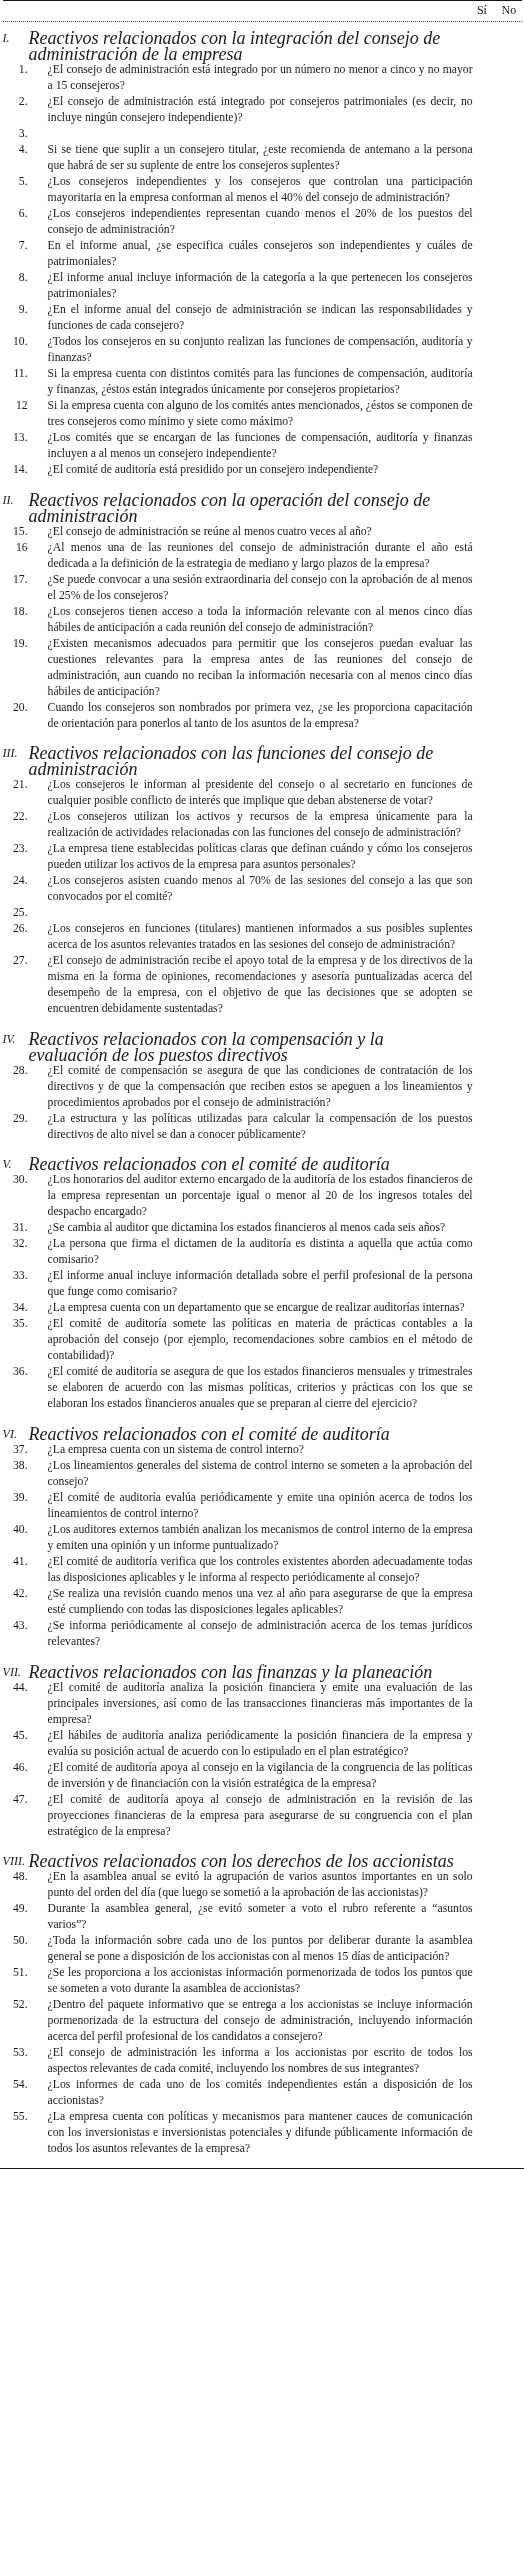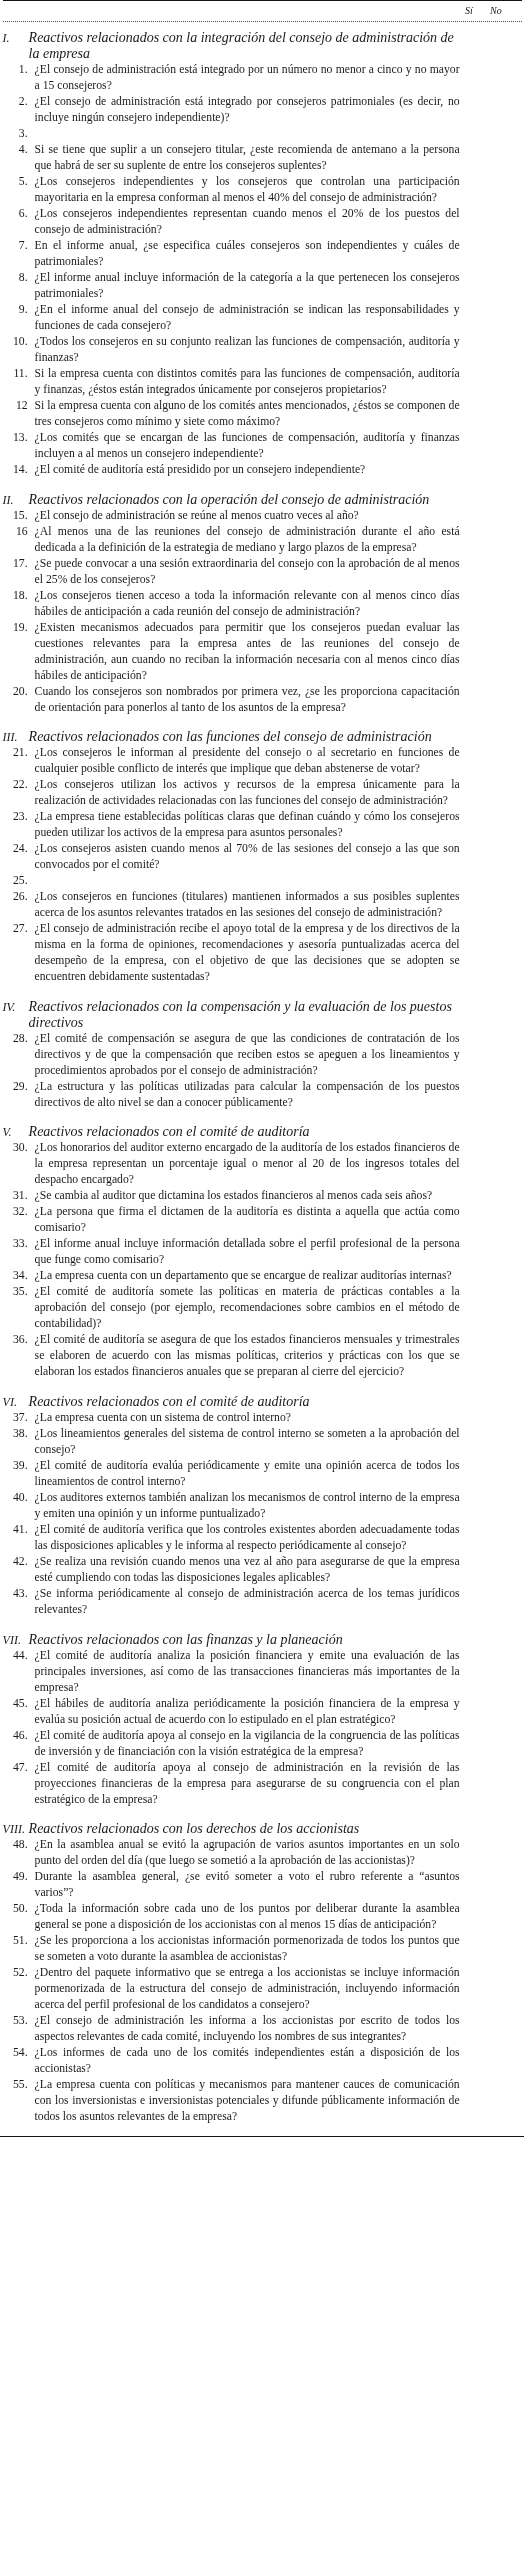--- a/index.html
+++ b/index.html
@@ -12,48 +12,47 @@
     width:525px;
     box-sizing:border-box;
     padding:0 2.6px 10.4px 2.6px;
     border-bottom:1.3px solid #151515;
   }
   .top-rule { border-top:1.9px solid #131313; height:0; }
   .answer-header {
     display:flex;
     justify-content:flex-end;
     align-items:flex-end;
-    font-style:italic;
-    font-size:10px;
+    font-size:12px;
     line-height:17px;
     padding:1.3px 0 0.6px 0;
   }
   .answer-header .col-label { width:27px; text-align:center; }
-  .answer-header .col-label:last-child { margin-right:13px;text-align:center; }
+  .answer-header .col-label:last-child { margin-right:0;text-align:center; }
   .dotted-rule { border-bottom:0.6px dotted #4a4a4a; height:0; margin-top:1.3px; }
 
   .section { margin-top:13.6px; }
   .section:first-of-type { margin-top:7.8px; }
   .sec-head { display:flex; font-style:italic; }
   .sec-num {
     flex:none; width:26px;
     font-size:12px; line-height:16px;
   }
   .sec-title {
     width:428px;
-    font-size:14px; line-height:16px;
+    font-size:18px; line-height:16px;
   }
   .item { display:flex; }
   .item-num {
     flex:none; width:25px;
     text-align:right;
     font-size:11.7px; line-height:16px;
   }
   .item-text {
-    margin-left:7px;
+    margin-left:20px;
     width:425px;
     text-align:justify;
     font-size:11.7px; line-height:16px;
   }
 </style>
 </head>
 <body>
 
 <div class="page">
   <div class="top-rule"></div>

